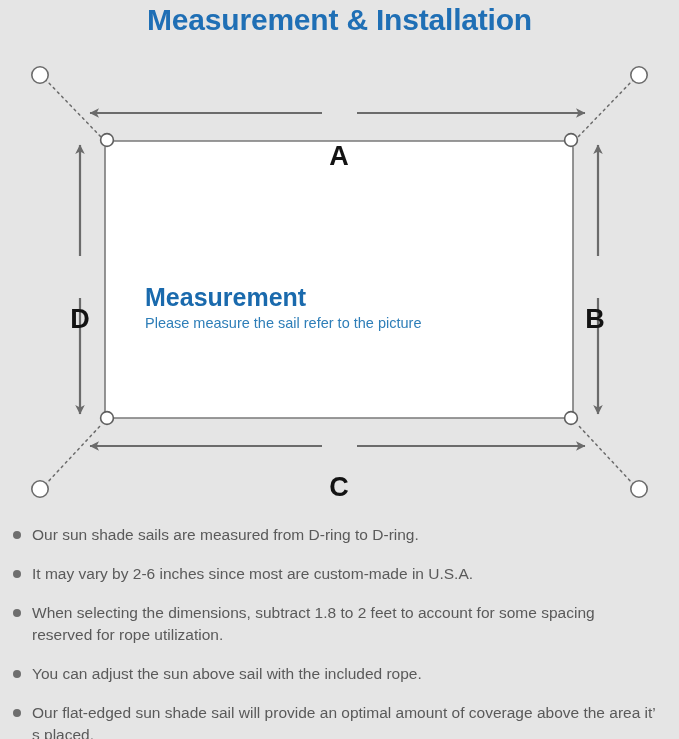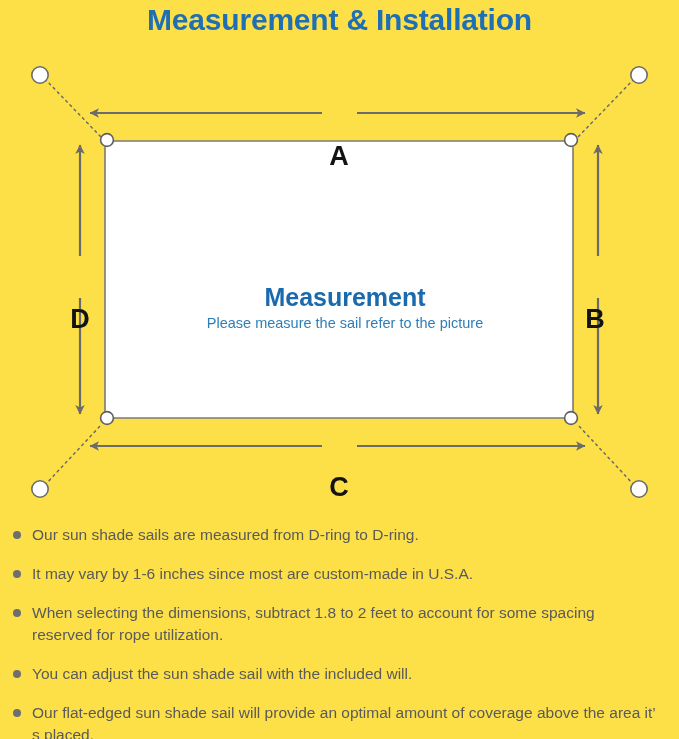--- a/index.html
+++ b/index.html
@@ -11,21 +11,21 @@
     width: 679px;
     height: 739px;
     position: relative;
     font-family: "Liberation Sans", sans-serif;
     overflow: hidden;
   }
   .page {
     position: relative;
     width: 679px;
     height: 739px;
-    background: #fde047;
+    background: #e5e5e5;
   }
   #page-title {
     position: absolute;
     left: 0;
     top: 0;
     width: 679px;
     height: 42px;
     line-height: 40px;
     text-align: center;
     font-size: 30px;
@@ -39,21 +39,21 @@
     left: 0;
     top: 44px;
     width: 679px;
     height: 476px;
   }
   .center-label {
     position: absolute;
     left: 145px;
     top: 238px;
     width: 400px;
-    text-align: center;
+    text-align: left;
     pointer-events: none;
   }
   .center-title {
     font-size: 25px;
     font-weight: bold;
     color: #1a6aad;
     line-height: 30px;
     white-space: nowrap;
   }
   .center-sub {
@@ -180,29 +180,29 @@
     <div class="dim-letter" id="dim-d">D</div>
   </div>
 
   <div id="notes">
     <div class="note-item">
       <span class="note-bullet"></span>
       <span>Our sun shade sails are measured from D-ring to D-ring.</span>
     </div>
     <div class="note-item">
       <span class="note-bullet"></span>
-      <span>It may vary by 1-6 inches since most are custom-made in U.S.A.</span>
+      <span>It may vary by 2-6 inches since most are custom-made in U.S.A.</span>
     </div>
     <div class="note-item">
       <span class="note-bullet"></span>
       <span>When selecting the dimensions, subtract 1.8 to 2 feet to account for some spacing reserved for rope utilization.</span>
     </div>
     <div class="note-item">
       <span class="note-bullet"></span>
-      <span>You can adjust the sun shade sail with the included will.</span>
+      <span>You can adjust the sun above sail with the included rope.</span>
     </div>
     <div class="note-item">
       <span class="note-bullet"></span>
       <span>Our flat-edged sun shade sail will provide an optimal amount of coverage above the area it’ s placed.</span>
     </div>
   </div>
 
 </div>
 
 </body></html>

